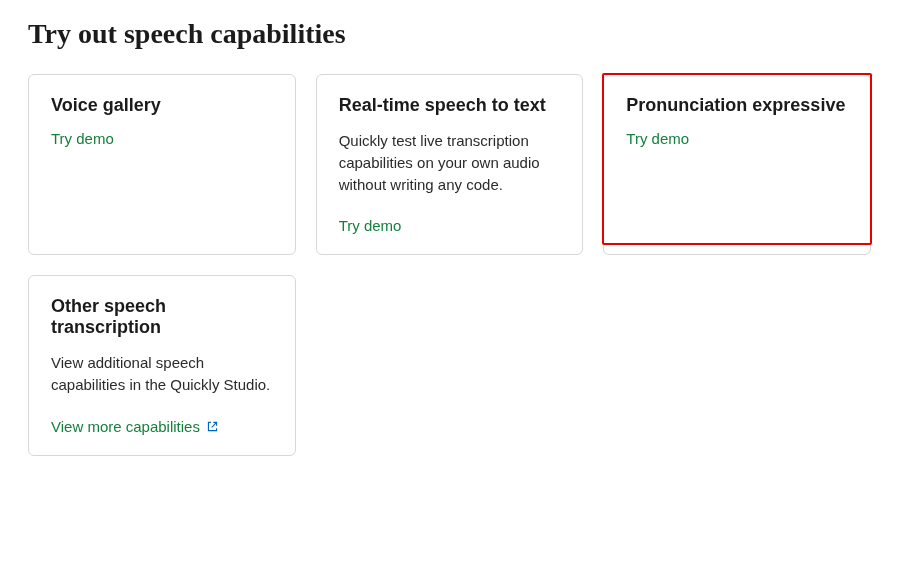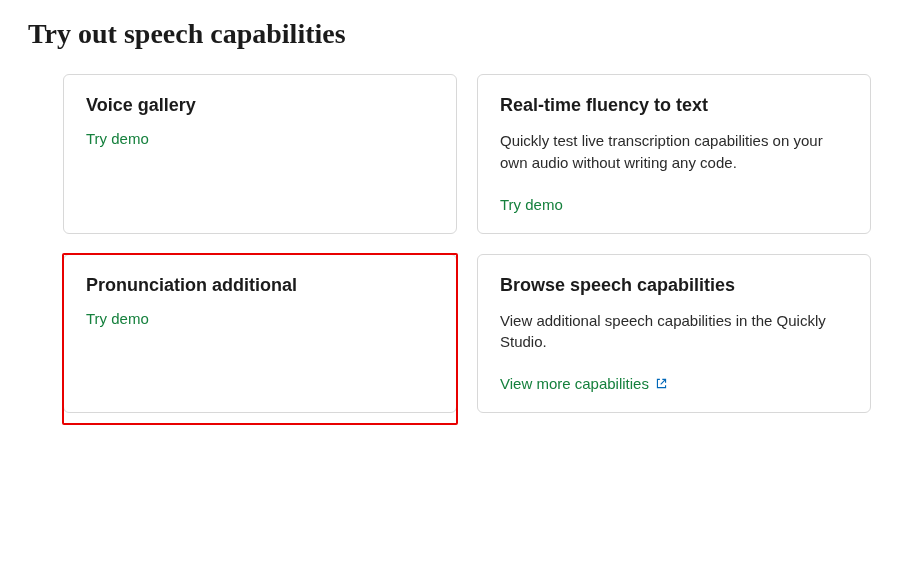--- a/index.html
+++ b/index.html
@@ -16,23 +16,22 @@
     }
     .page-title {
       font-size: 28px;
       font-weight: 700;
       color: #1b1b1b;
       margin-bottom: 24px;
       font-family: Liberation Serif, serif;
     }
     .card-grid {
       display: grid;
-      grid-template-columns: 1fr 1fr;
+      grid-template-columns: 1fr 1fr 1fr;
       gap: 20px;
-      margin-left: 35px;
     }
     .card {
       border: 1px solid #d8d8d8;
       border-radius: 6px;
       padding: 20px 22px 20px 22px;
       display: flex;
       flex-direction: column;
       position: relative;
       background: #fff;
     }
@@ -87,33 +86,33 @@
 <h1 class="page-title">Try out speech capabilities</h1>
 
 <div class="card-grid">
 
   <div class="card">
     <div class="card-title">Voice gallery</div>
     <a class="card-link">Try demo</a>
   </div>
 
   <div class="card">
-    <div class="card-title">Real-time fluency to text</div>
+    <div class="card-title">Real-time speech to text</div>
     <div class="card-desc">Quickly test live transcription capabilities on your own audio without writing any code.</div>
     <a class="card-link">Try demo</a>
   </div>
 
   <div class="card">
     <div class="highlight-box"></div>
-    <div class="card-title">Pronunciation additional</div>
+    <div class="card-title">Pronunciation expressive</div>
     <a class="card-link">Try demo</a>
   </div>
 
   <div class="card">
-    <div class="card-title">Browse speech capabilities</div>
+    <div class="card-title">Other speech transcription</div>
     <div class="card-desc">View additional speech capabilities in the Quickly Studio.</div>
     <a class="card-link">
       <span>View more capabilities</span>
       <span class="ext-icon">
         <svg viewBox="0 0 16 16">
           <path d="M6 3 H3 V13 H13 V10"></path>
           <path d="M9 3 H13 V7"></path>
           <path d="M13 3 L7 9"></path>
         </svg>
       </span>

